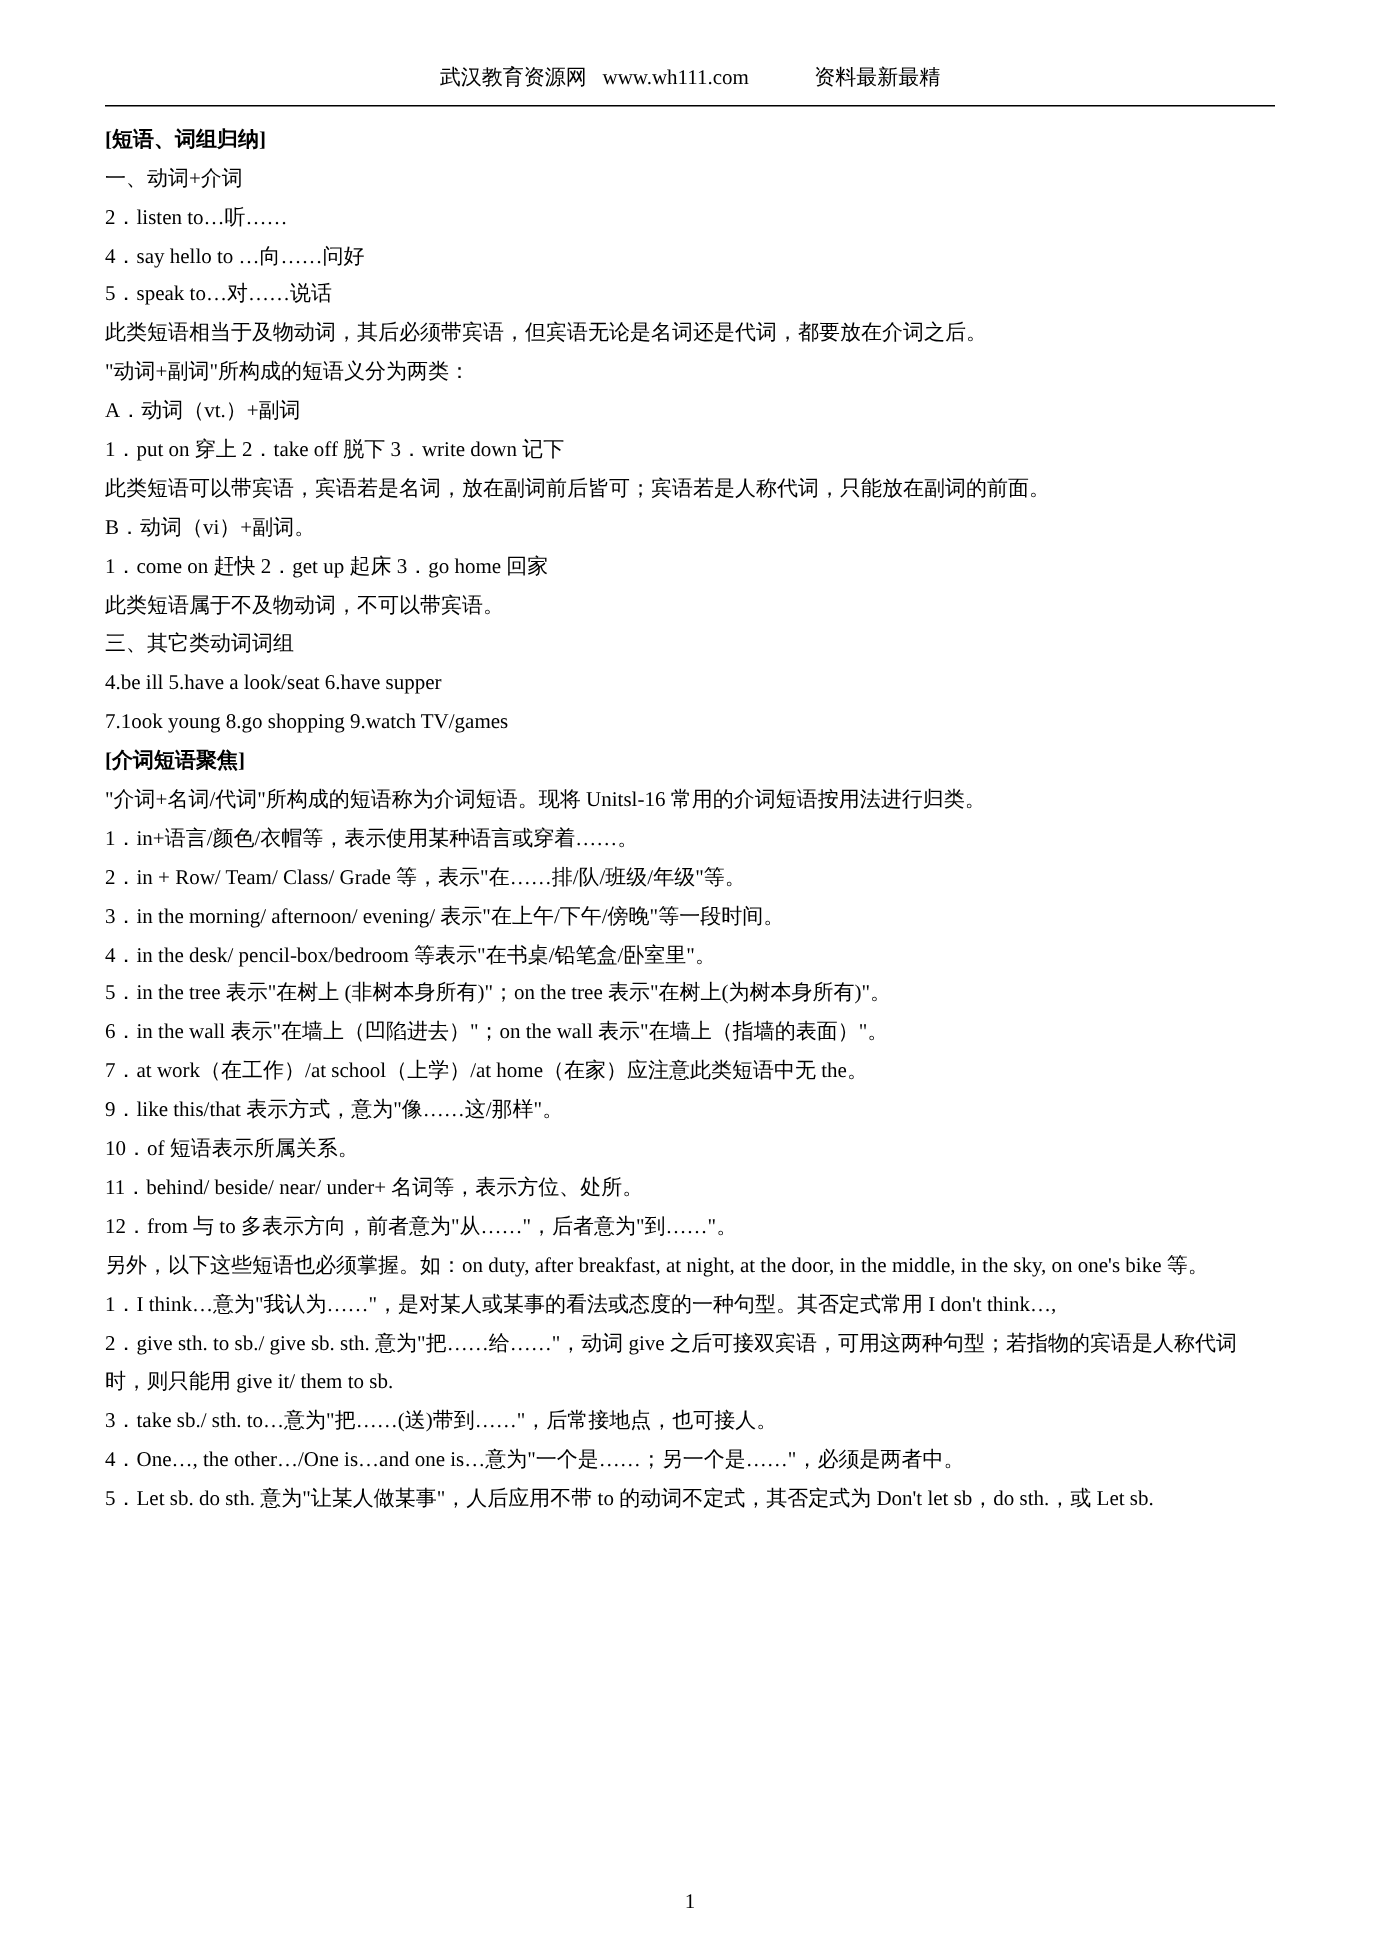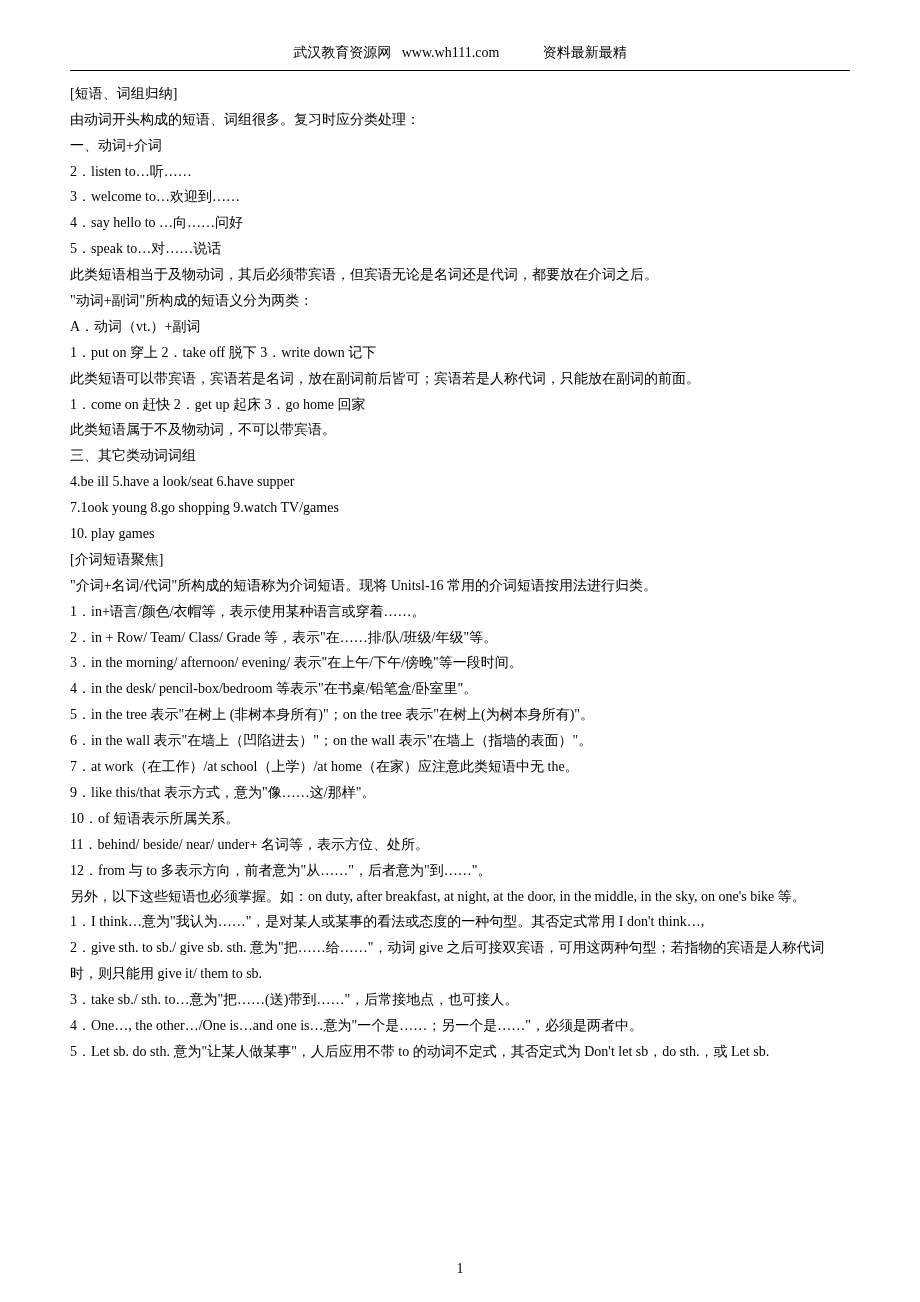--- a/index.html
+++ b/index.html
@@ -29,21 +29,21 @@
   }
   .header-line .note {
     margin-left: 40px;
   }
   .rule {
     border: none;
     border-top: 1px solid #000;
     margin: 4px 0 10px 0;
   }
   .section-title {
-    font-weight: normal;
+    font-weight: bold;
   }
   .body p {
     margin: 0;
     word-break: break-word;
   }
   .page-number {
     position: absolute;
     bottom: 20px;
     left: 0;
     right: 0;
@@ -59,40 +59,38 @@
   <div class="header-line">
     <span class="site">武汉教育资源网</span>
     <span class="site">&nbsp;&nbsp;</span><span class="site">www.wh111.com</span>
     <span class="note">资料最新最精</span>
   </div>
   <hr class="rule">
 
   <div class="body">
 
     <p class="section-title">[短语、词组归纳]</p>
-    <p>由动词开头构成的短语、词组很多。复习时应分类处理：</p>
 
     <p>一、动词+介词</p>
     <p>2．listen to…听……</p>
-    <p>3．welcome to…欢迎到……</p>
     <p>4．say hello to …向……问好</p>
     <p>5．speak to…对……说话</p>
     <p>此类短语相当于及物动词，其后必须带宾语，但宾语无论是名词还是代词，都要放在介词之后。</p>
 
     <p>"动词+副词"所构成的短语义分为两类：</p>
     <p>A．动词（vt.）+副词</p>
     <p>1．put on 穿上  2．take off 脱下  3．write down 记下</p>
     <p>此类短语可以带宾语，宾语若是名词，放在副词前后皆可；宾语若是人称代词，只能放在副词的前面。</p>
+    <p>B．动词（vi）+副词。</p>
     <p>1．come on 赶快  2．get up 起床  3．go home 回家</p>
     <p>此类短语属于不及物动词，不可以带宾语。</p>
 
     <p>三、其它类动词词组</p>
     <p>4.be ill 5.have a look/seat 6.have supper</p>
     <p>7.1ook young 8.go shopping 9.watch TV/games</p>
-    <p>10. play games</p>
 
     <p class="section-title">[介词短语聚焦]</p>
     <p>"介词+名词/代词"所构成的短语称为介词短语。现将 Unitsl-16 常用的介词短语按用法进行归类。</p>
     <p>1．in+语言/颜色/衣帽等，表示使用某种语言或穿着……。</p>
     <p>2．in + Row/ Team/ Class/ Grade 等，表示"在……排/队/班级/年级"等。</p>
     <p>3．in the morning/ afternoon/ evening/  表示"在上午/下午/傍晚"等一段时间。</p>
     <p>4．in the desk/ pencil-box/bedroom  等表示"在书桌/铅笔盒/卧室里"。</p>
     <p>5．in the tree 表示"在树上 (非树本身所有)"；on the tree 表示"在树上(为树本身所有)"。</p>
     <p>6．in the wall 表示"在墙上（凹陷进去）"；on the wall 表示"在墙上（指墙的表面）"。</p>
     <p>7．at work（在工作）/at school（上学）/at home（在家）应注意此类短语中无 the。</p>

